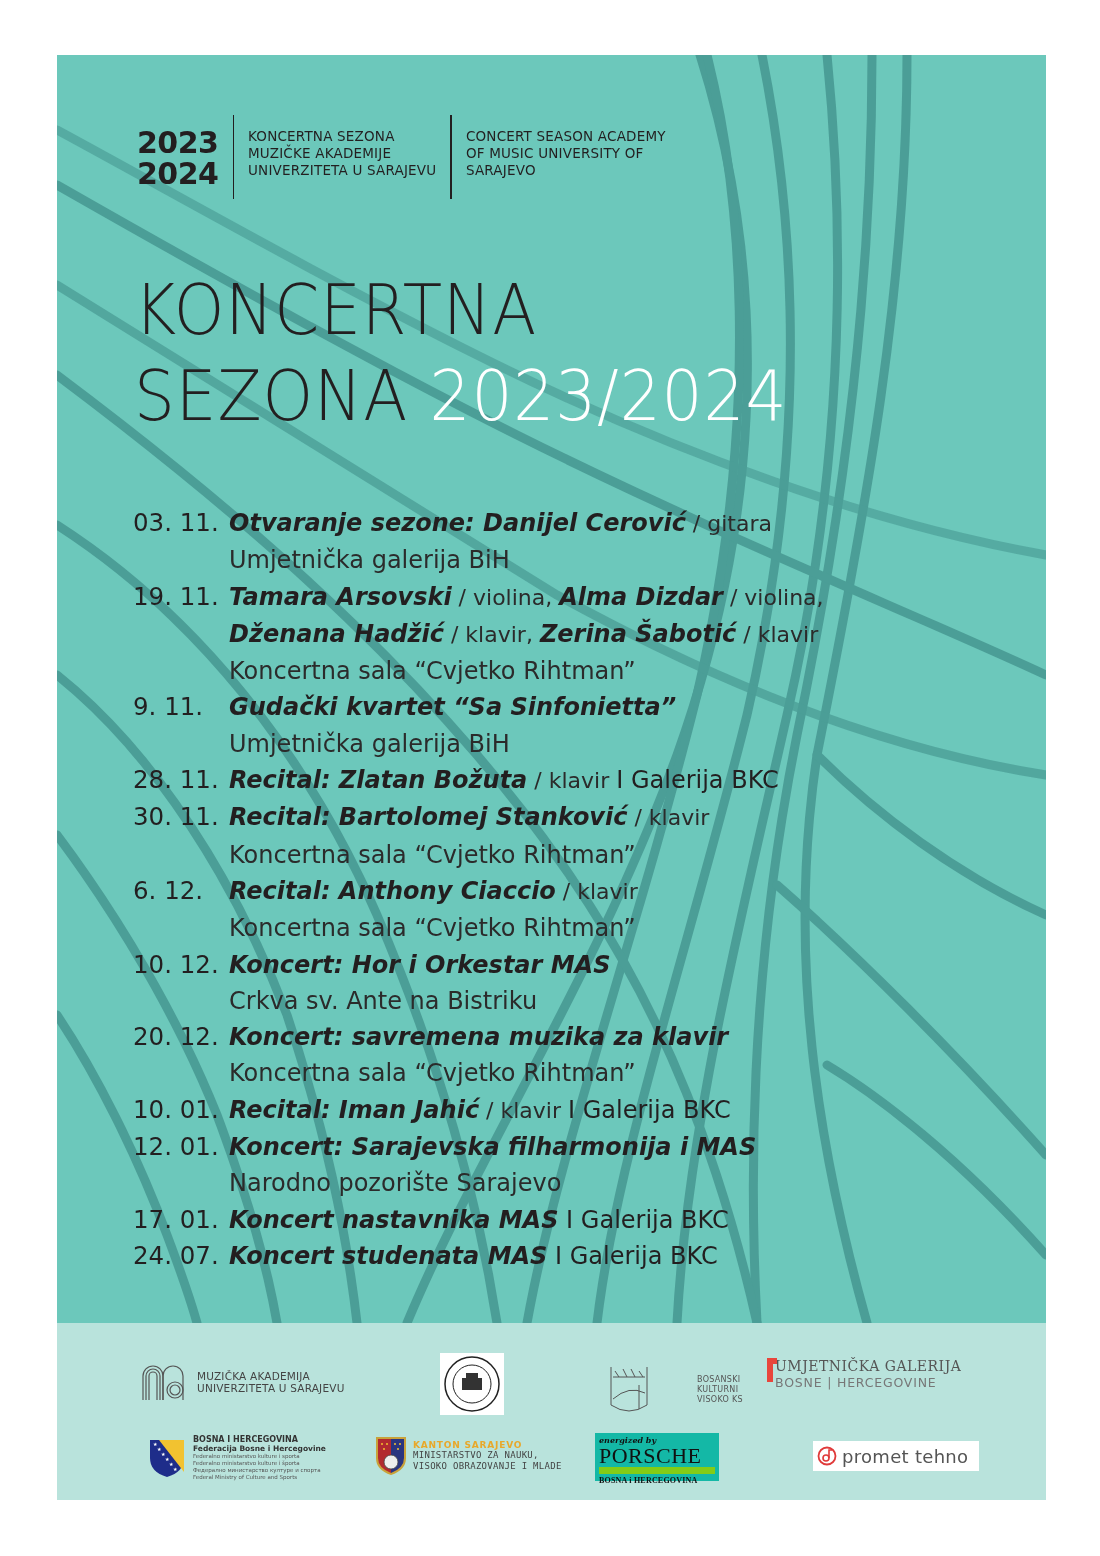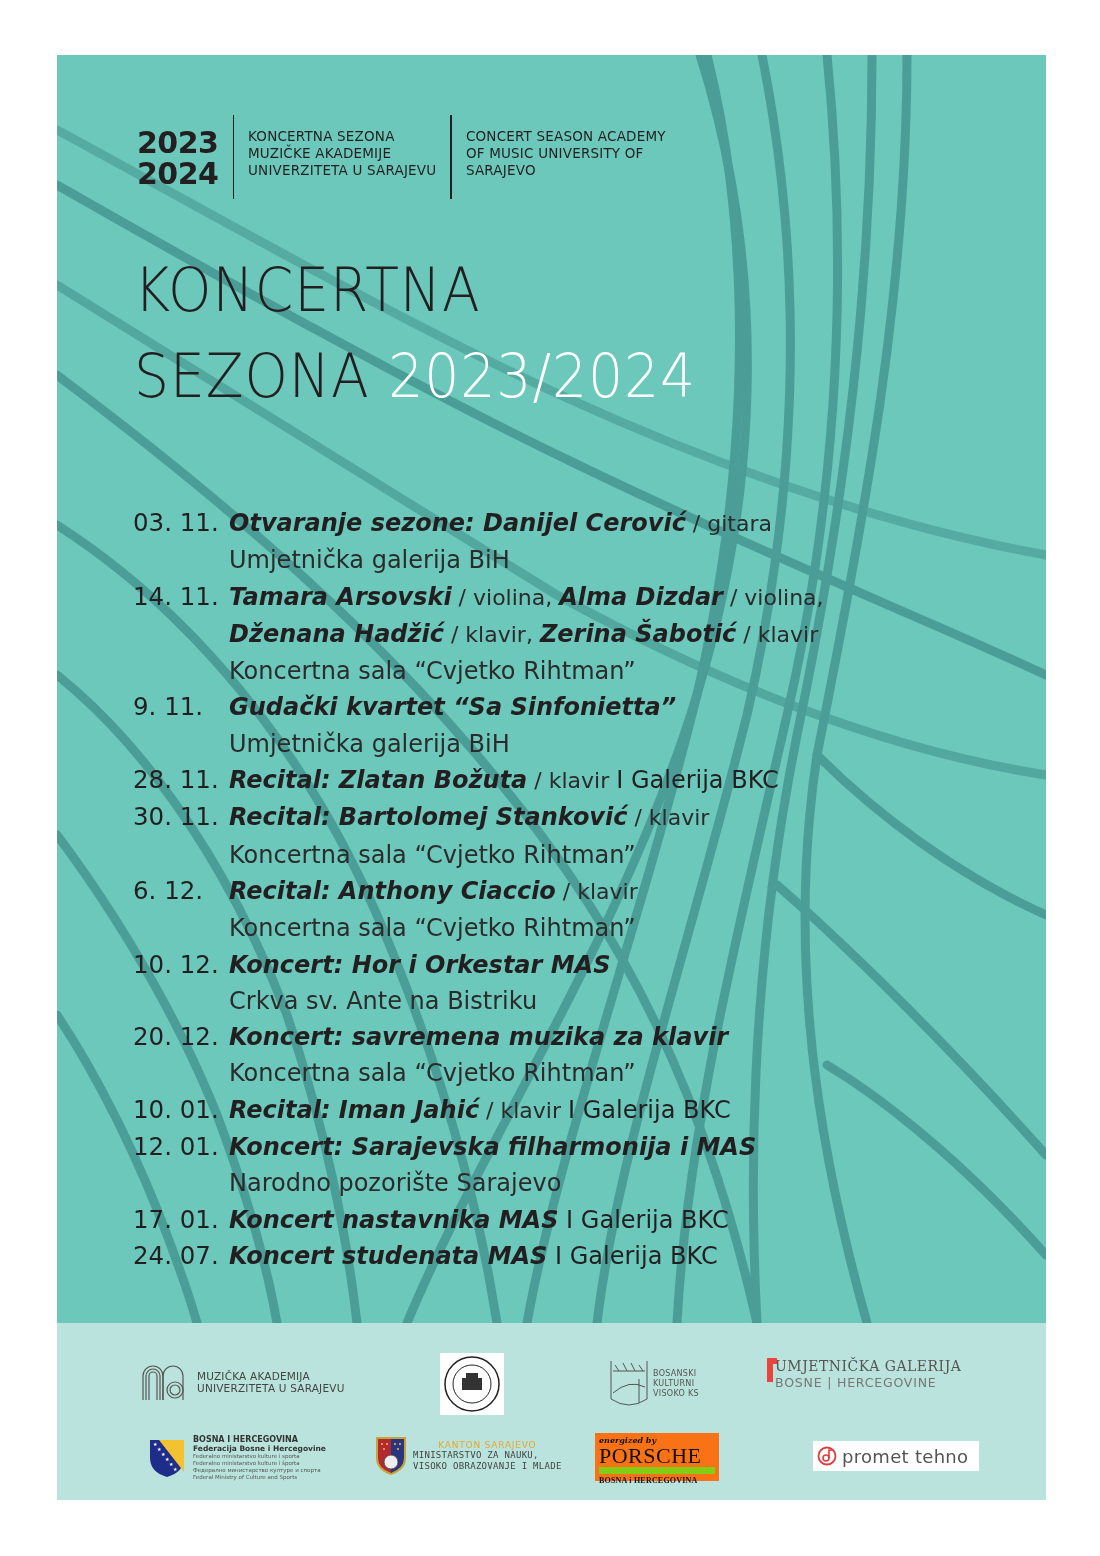--- a/index.html
+++ b/index.html
@@ -10,21 +10,21 @@
     position: absolute; left: 57px; top: 55px; width: 989px; height: 1445px;
     background: #6cc8bb; overflow: hidden;
   }
   .curves { position: absolute; left: 0; top: 0; width: 989px; height: 1268px; }
 
   .header { position: absolute; left: 80px; top: 70px; height: 70px; display: flex; align-items: flex-start; }
   .years { font-weight: bold; font-size: 30px; line-height: 31px; color: #231f20; letter-spacing: -0.5px; padding-top: 2px; }
   .vdiv { width: 1.5px; background: #231f20; height: 84px; margin: -10px 14px 0 14px; }
   .sub { font-size: 13.5px; line-height: 17px; color: #231f20; letter-spacing: 0.2px; padding-top: 3px; }
 
-  .title { position: absolute; left: 77px; top: 192px; font-size: 60px; line-height: 86px; font-weight: normal; color: #231f20; letter-spacing: 1px; }
+  .title { position: absolute; left: 77px; top: 212px; font-size: 70px; line-height: 86px; font-weight: normal; color: #231f20; letter-spacing: 1px; }
   .title .white { color: #ffffff; }
   .title span { font-family: "DejaVu Sans", sans-serif; font-weight: 200; }
   .title .t1, .title .t2 { transform: scaleX(0.92); transform-origin: left; display: block; white-space: nowrap; }
 
   .events { position: absolute; left: 76px; top: 450px; width: 800px; font-size: 24.5px; line-height: 36.3px; }
   .ev-line { display: flex; white-space: nowrap; }
   .date { width: 96px; flex: 0 0 96px; font-weight: normal; color: #231f20; }
   .body-line { color: #231f20; }
   .b { font-weight: bold; font-size: 24px; font-style: italic; }
   .l { font-weight: normal; font-size: 22px; color: #2b2b2b; }
@@ -35,23 +35,23 @@
   .logo-text { font-size: 10.5px; line-height: 12px; color: #444; letter-spacing: 0.2px; }
   .ma-mark { width: 46px; height: 36px; margin-right: 10px; }
   .univ { width: 64px; height: 62px; background: #fff; display: flex; align-items: center; justify-content: center; }
   .bkc-text { font-size: 8px; line-height: 10px; color: #555; letter-spacing: 0.3px; margin-left: 4px; }
   .ug-title { font-family: "DejaVu Serif", serif; font-size: 14px; color: #555; letter-spacing: 0.5px; }
   .ug-sub { font-size: 12.5px; color: #777; letter-spacing: 0.8px; margin-top: 1px; }
   .ug-red { position: absolute; left: 0; top: 0; width: 10px; height: 24px; }
   .fbih-t1 { font-size: 8px; font-weight: bold; color: #333; line-height: 9px; }
   .fbih-t2 { font-size: 7.5px; font-weight: bold; color: #333; line-height: 9px; }
   .fbih-small { font-size: 5.5px; line-height: 7px; color: #555; }
-  .ks-t1 { font-size: 9px; font-weight: normal; color: #e8a82a; letter-spacing: 0.8px; text-align: center; }
+  .ks-t1 { font-size: 9px; font-weight: bold; color: #e8a82a; letter-spacing: 0.8px; }
   .ks-t2 { font-family: "DejaVu Sans Mono", monospace; font-size: 9px; line-height: 11px; color: #444; letter-spacing: 0.3px; }
-  .porsche { background: #f97316; width: 124px; height: 48px; padding: 2px 4px; }
+  .porsche { background: #14b8a6; width: 124px; height: 48px; padding: 2px 4px; }
   .por-1 { font-family: "DejaVu Serif", serif; font-style: italic; font-weight: bold; font-size: 8px; color: #111; line-height: 10px; }
   .por-2 { font-family: "Liberation Serif", serif; font-size: 22px; line-height: 22px; color: #111; letter-spacing: 0.5px; border-bottom: 7px solid #84cc16; }
   .por-3 { font-family: "Liberation Serif", serif; font-weight: bold; font-size: 8px; color: #111; margin-top: 2px; letter-spacing: 0.2px; }
   .promet { background: #fff; width: 166px; height: 30px; display: flex; align-items: center; padding-left: 4px; }
   .promet-text { font-size: 18px; color: #555; margin-left: 5px; letter-spacing: 0.3px; }
 </style>
 </head>
 <body>
 
 <div class="poster">
@@ -107,21 +107,21 @@
   <div class="events" id="events">
       <div>
         <div class="ev-line">
           <span class="date">03. 11.</span>
           <span class="body-line"><span class="b">Otvaranje sezone: Danijel Cerović</span><span class="l"> / gitara</span></span>
         </div>
         <div class="venue">Umjetnička galerija BiH</div>
       </div>
       <div>
         <div class="ev-line">
-          <span class="date">14. 11.</span>
+          <span class="date">19. 11.</span>
           <span class="body-line"><span class="b">Tamara Arsovski</span><span class="l"> / violina, </span><span class="b">Alma Dizdar</span><span class="l"> / violina,</span></span>
         </div>
         <div class="ev-line">
           <span class="date"></span>
           <span class="body-line"><span class="b">Dženana Hadžić</span><span class="l"> / klavir, </span><span class="b">Zerina Šabotić</span><span class="l"> / klavir</span></span>
         </div>
         <div class="venue">Koncertna sala “Cvjetko Rihtman”</div>
       </div>
       <div>
         <div class="ev-line">
@@ -214,21 +214,21 @@
       <div class="univ">
         <svg width="58" height="58" viewBox="0 0 58 58">
           <circle cx="29" cy="29" r="27" fill="none" stroke="#222" stroke-width="1.5"></circle>
           <circle cx="29" cy="29" r="19" fill="none" stroke="#222" stroke-width="1"></circle>
           <rect x="19" y="23" width="20" height="12" fill="#333"></rect>
           <rect x="23" y="18" width="12" height="5" fill="#333"></rect>
         </svg>
       </div>
     </div>
 
-    <div class="logo" style="left:552px; top:36px;">
+    <div class="logo" style="left:552px; top:42px;gap:44px;">
       <svg width="40" height="50" viewBox="0 0 40 50">
         <g fill="none" stroke="#555" stroke-width="1">
           <path d="M2 2 V40 Q20 52 38 40 V2"></path>
           <path d="M4 12 H36 M6 6 L10 12 M14 4 L18 12 M22 4 L26 12 M30 6 L34 12"></path>
           <path d="M4 34 Q20 20 36 28"></path>
           <path d="M30 20 L30 44"></path>
         </g>
       </svg>
       <div class="bkc-text">
         <div>BOSANSKI</div>

